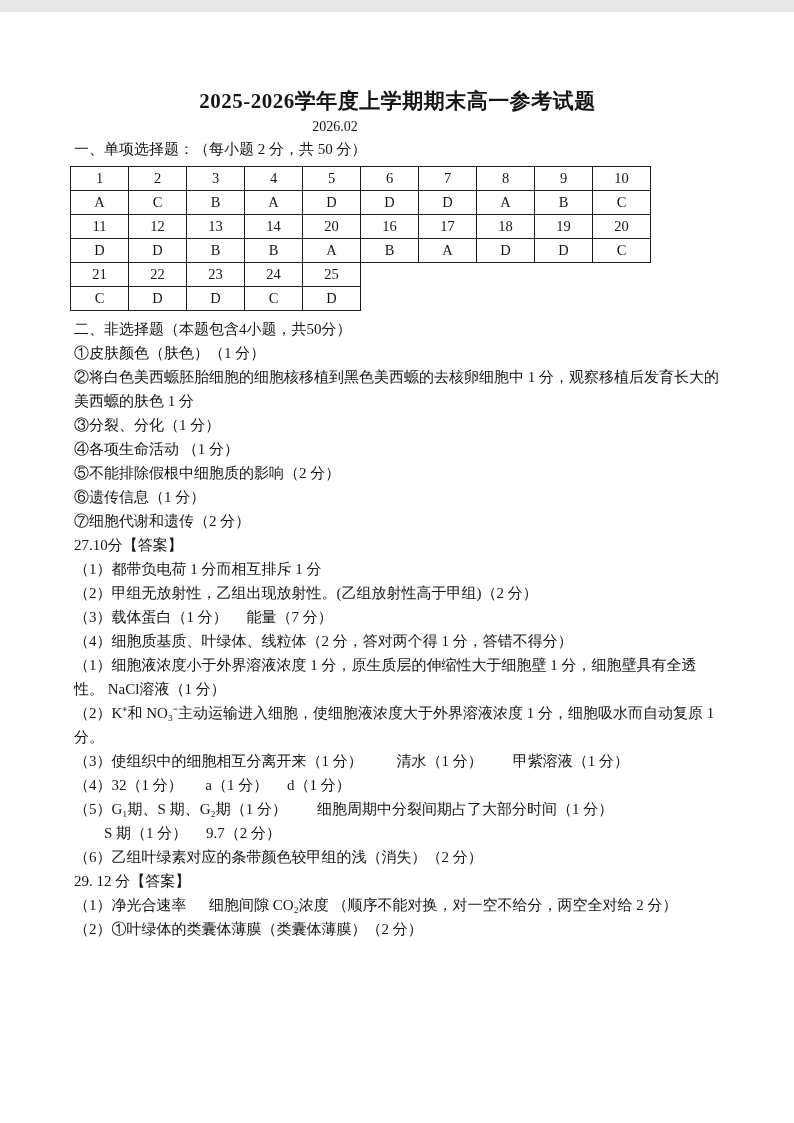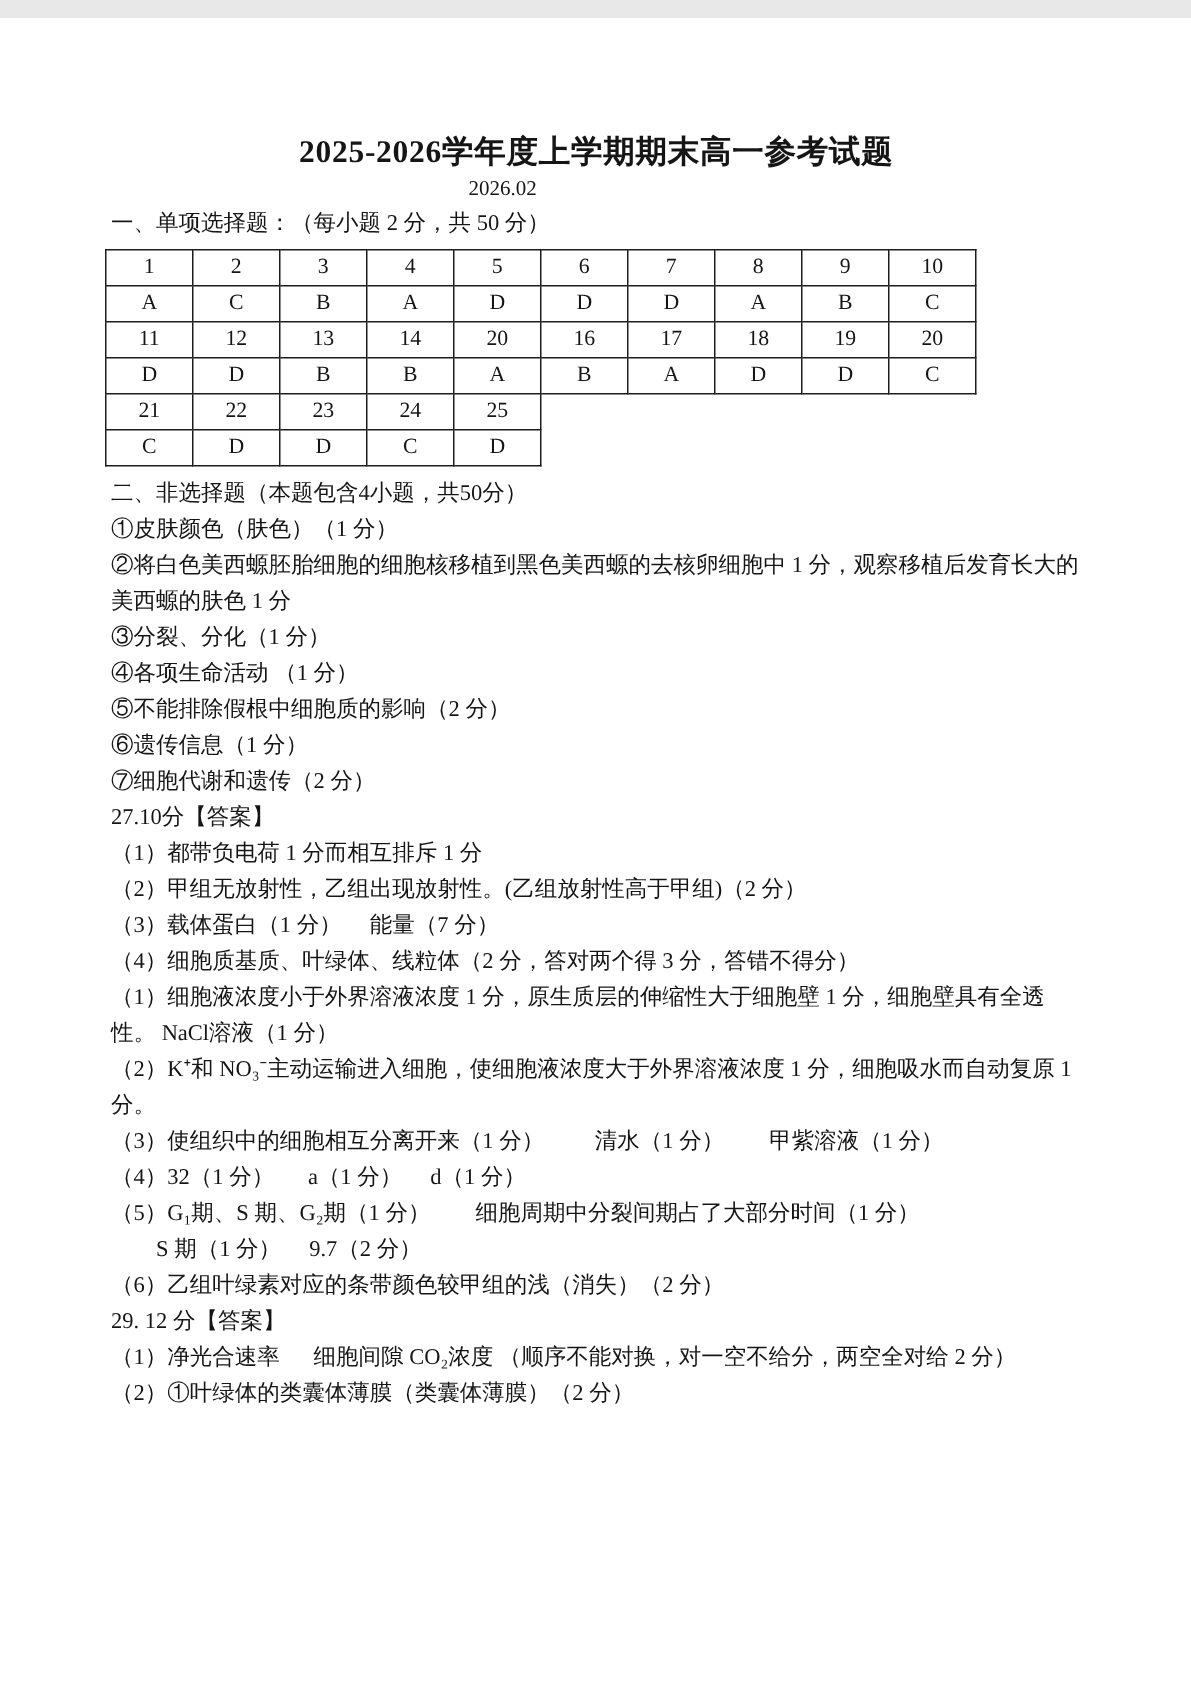--- a/index.html
+++ b/index.html
@@ -141,21 +141,21 @@
   <div class="line">③分裂、分化（1 分）</div>
   <div class="line">④各项生命活动 （1 分）</div>
   <div class="line">⑤不能排除假根中细胞质的影响（2 分）</div>
   <div class="line">⑥遗传信息（1 分）</div>
   <div class="line">⑦细胞代谢和遗传（2 分）</div>
 
   <div class="q-title">27.10分【答案】</div>
   <div class="line">（1）都带负电荷 1 分而相互排斥 1 分</div>
   <div class="line">（2）甲组无放射性，乙组出现放射性。(乙组放射性高于甲组)（2 分）</div>
   <div class="line">（3）载体蛋白（1 分）     能量（7 分）</div>
-  <div class="line">（4）细胞质基质、叶绿体、线粒体（2 分，答对两个得 3 分，答错不得分）</div>
+  <div class="line">（4）细胞质基质、叶绿体、线粒体（2 分，答对两个得 1 分，答错不得分）</div>
 
   <div class="line">（1）细胞液浓度小于外界溶液浓度 1 分，原生质层的伸缩性大于细胞壁 1 分，细胞壁具有全透性。 NaCl溶液（1 分）</div>
   <div class="line">（2）K⁺和 NO₃⁻主动运输进入细胞，使细胞液浓度大于外界溶液浓度 1 分，细胞吸水而自动复原 1 分。</div>
   <div class="line">（3）使组织中的细胞相互分离开来（1 分）         清水（1 分）        甲紫溶液（1 分）</div>
   <div class="line">（4）32（1 分）      a（1 分）     d（1 分）</div>
   <div class="line">（5）G₁期、S 期、G₂期（1 分）        细胞周期中分裂间期占了大部分时间（1 分）</div>
   <div class="line">        S 期（1 分）     9.7（2 分）</div>
   <div class="line">（6）乙组叶绿素对应的条带颜色较甲组的浅（消失）（2 分）</div>
 
   <div class="q-title">29. 12 分【答案】</div>

